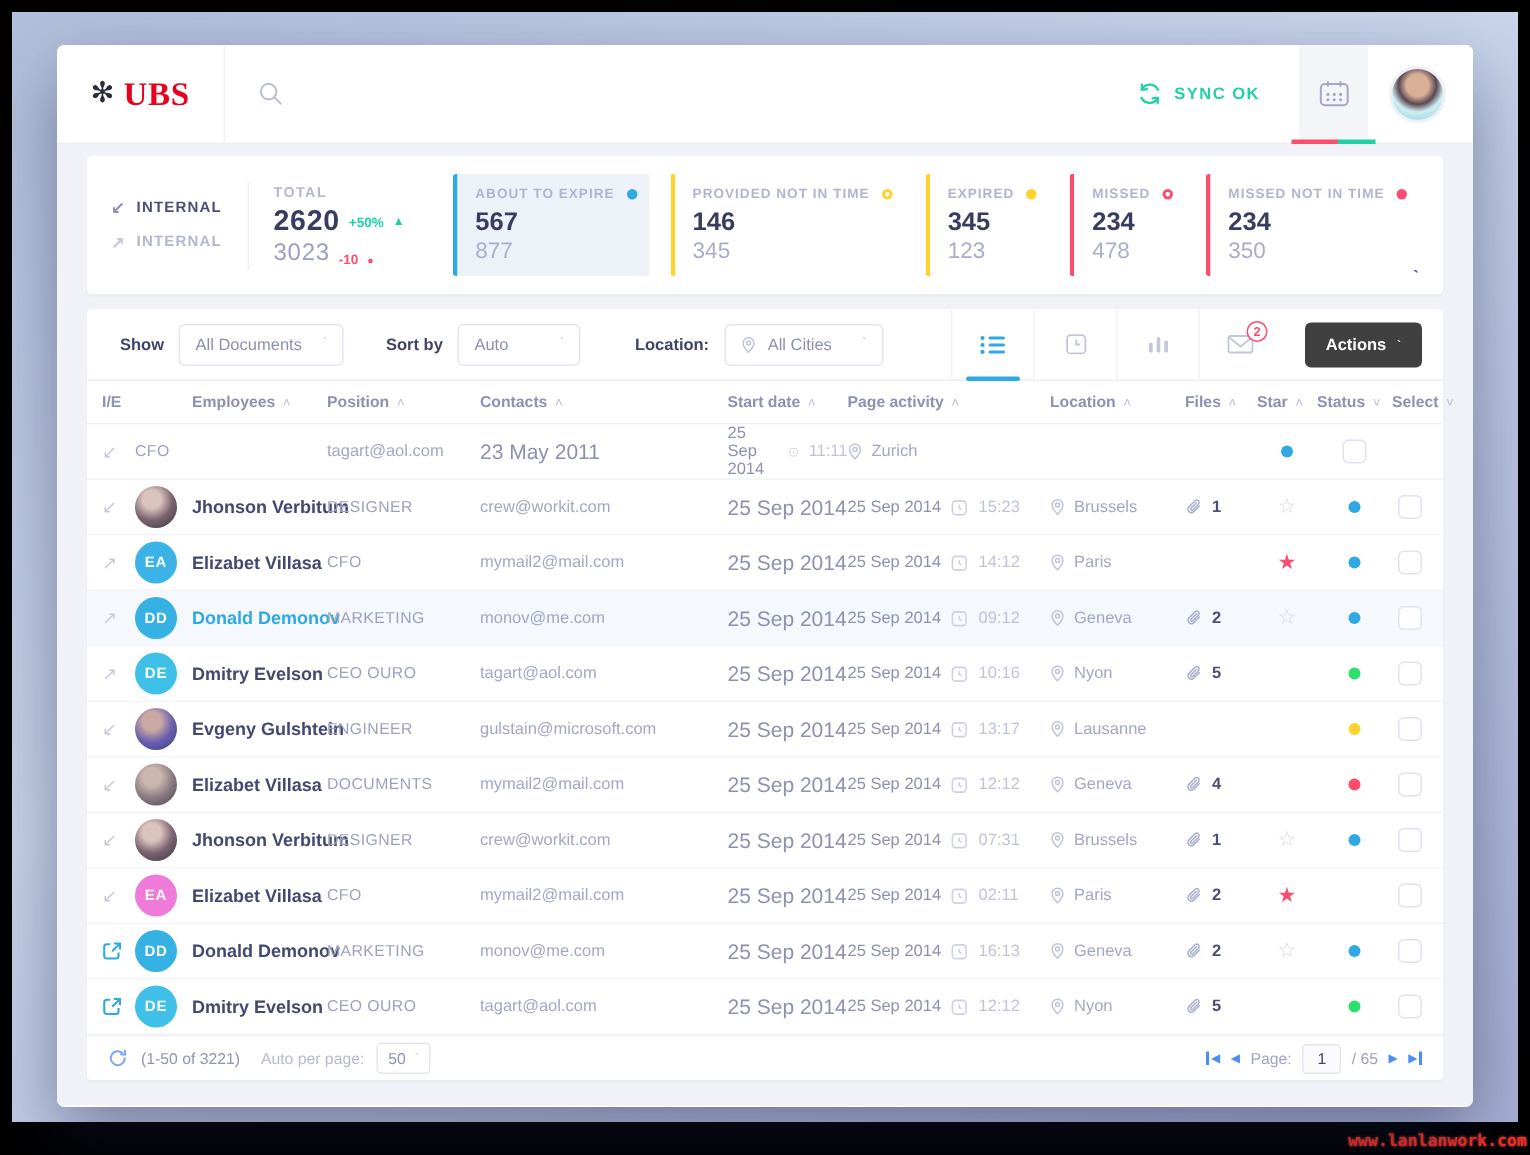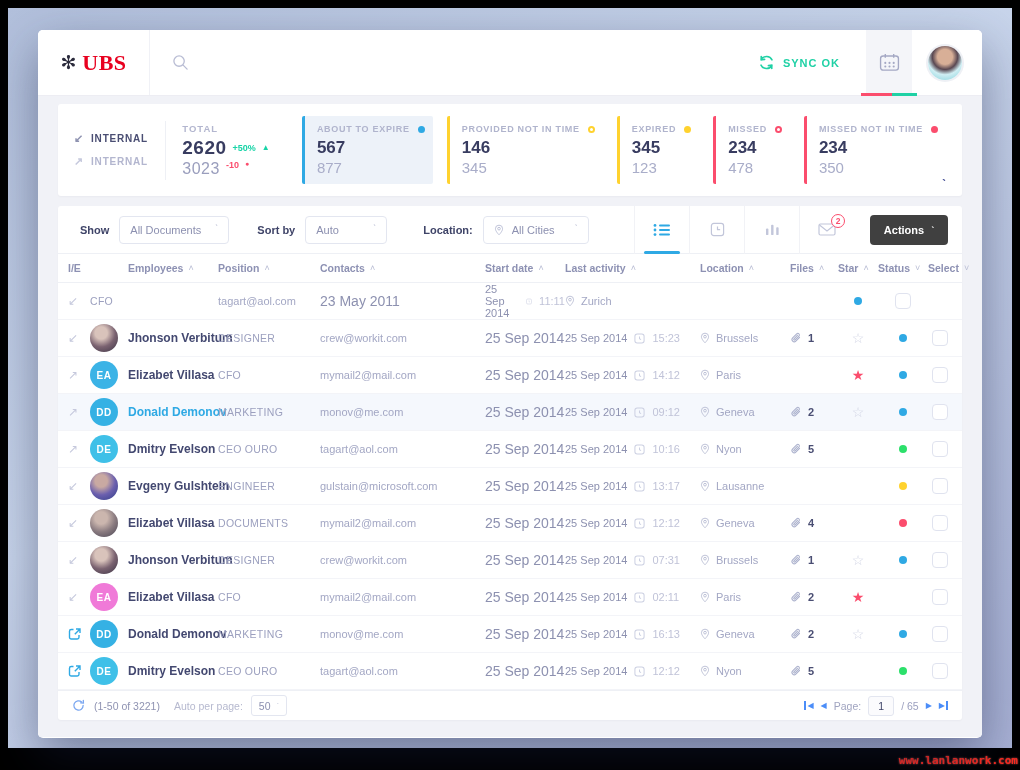--- a/index.html
+++ b/index.html
@@ -46,21 +46,21 @@
   .io-row { display:flex; align-items:center; gap:7px; font-size:10px; font-weight:bold; letter-spacing:.8px; }
   .io-row .arr { font-size:11px; }
   .io-internal { color:#4a4e73; } .io-internal .arr { color:#8e92b0; }
   .io-external { color:#b3b6cf; } .io-external .arr { color:#c6c9dd; }
   .total-block { border-left:1px solid #eef0f5; padding:2px 0 2px 16px; width:128px; }
   .t-label { font-size:9.5px; font-weight:bold; color:#b3b6cf; letter-spacing:1px; margin-bottom:3px; }
   .t-row1 { display:flex; align-items:center; gap:6px; }
   .t-v1 { font-size:19px; font-weight:bold; color:#383c60; letter-spacing:.5px; }
   .t-d1 { font-size:9px; font-weight:bold; color:#17d4a7; }
   .t-up { font-size:8px; color:#17d4a7; }
-  .t-row2 { display:flex; align-items:flex-start; gap:6px; margin-top:1px; }
+  .t-row2 { display:flex; align-items:flex-end; gap:6px; margin-top:1px; }
   .t-v2 { font-size:16px; color:#9a9ebd; letter-spacing:.5px; }
   .t-d2 { font-size:9px; font-weight:bold; color:#fb4d6d; }
   .t-dot { font-size:7px; color:#fb4d6d; }
   .stats-cards { flex:1; display:flex; align-items:stretch; margin-left:14px; gap:14px; }
   .stat-card { flex:1; border-left:3px solid #ccc; padding:8px 8px 8px 12px; border-radius:2px; }
   .stat-card.selected { background:#edf2f9; }
   .stat-top { display:flex; align-items:center; gap:8px; margin-bottom:4px; }
   .stat-label { font-size:9px; font-weight:bold; color:#b0b4cd; letter-spacing:.7px; white-space:nowrap; }
   .stat-dot { width:7px; height:7px; border-radius:50%; border:2px solid; flex:none; }
   .stat-v1 { font-size:17px; font-weight:bold; color:#383c60; }
@@ -362,21 +362,21 @@
     <span class="th-label">Contacts</span>
     <span class="th-caret">˄</span>
   </div>
 
   <div class="th col4">
     <span class="th-label">Start date</span>
     <span class="th-caret">˄</span>
   </div>
 
   <div class="th col5">
-    <span class="th-label">Last activity</span>
+    <span class="th-label">Page activity</span>
     <span class="th-caret">˄</span>
   </div>
 
   <div class="th col6">
     <span class="th-label">Location</span>
     <span class="th-caret">˄</span>
   </div>
 
   <div class="th col7">
     <span class="th-label">Files</span>

